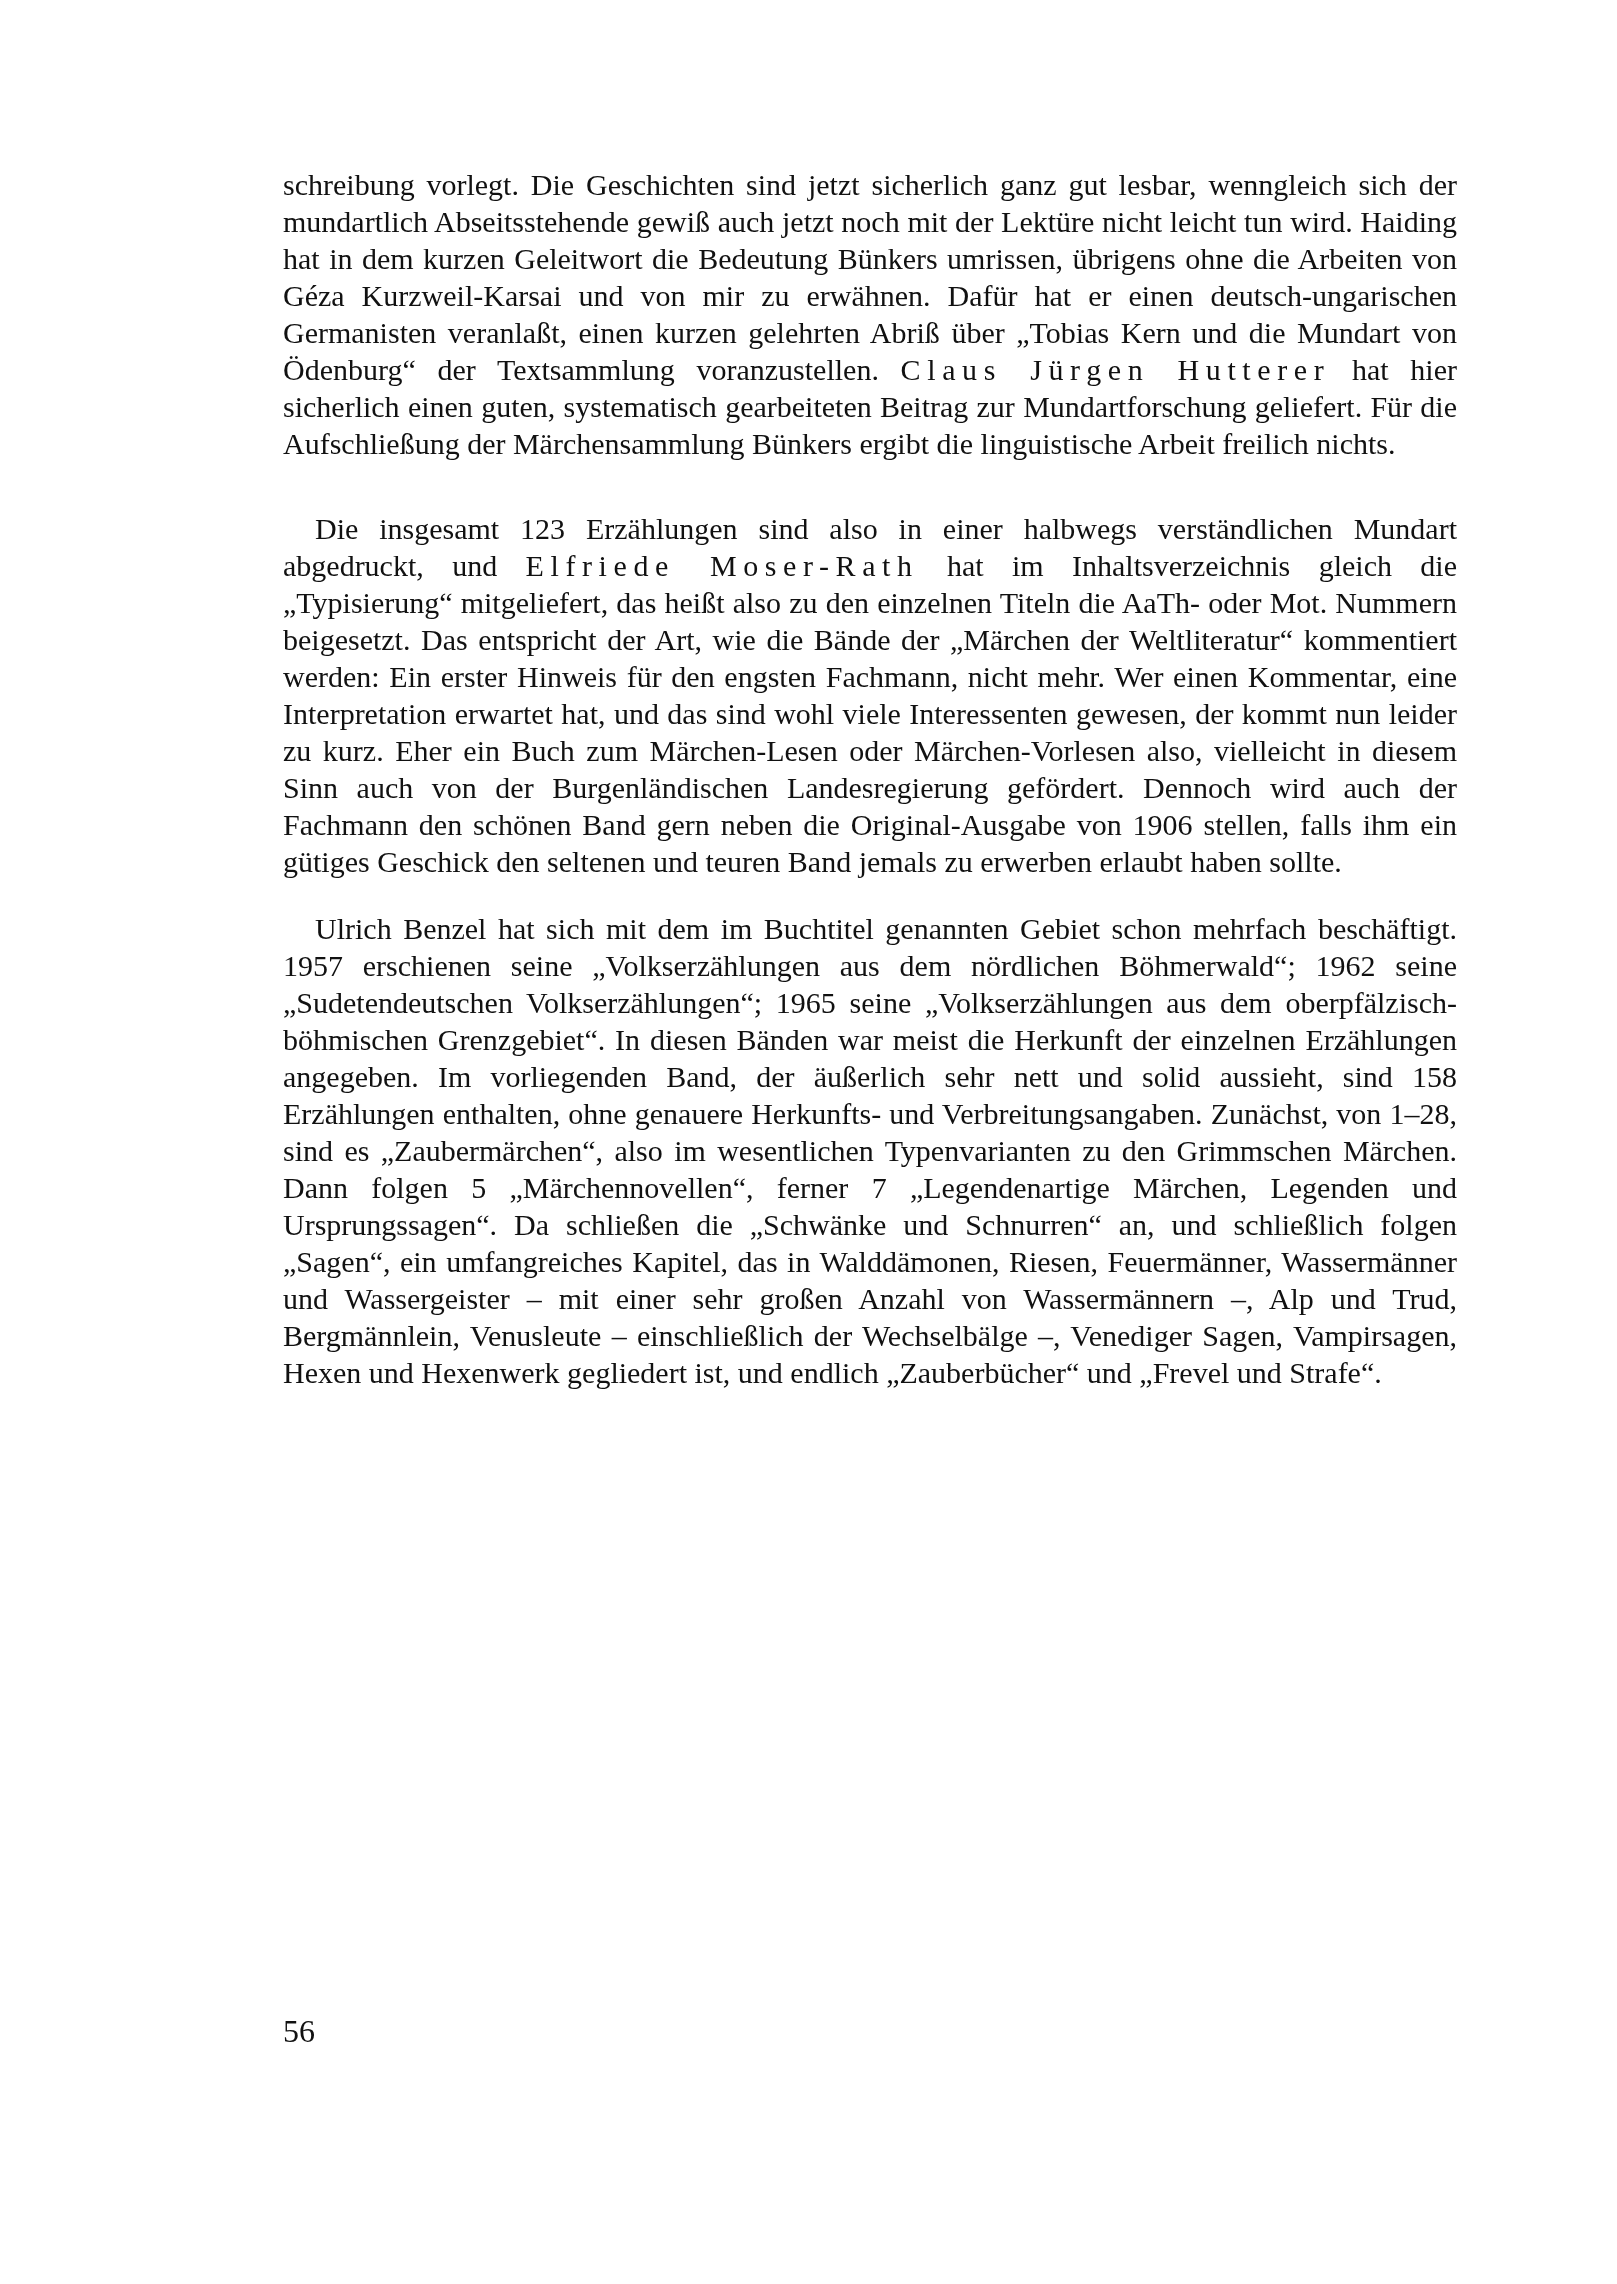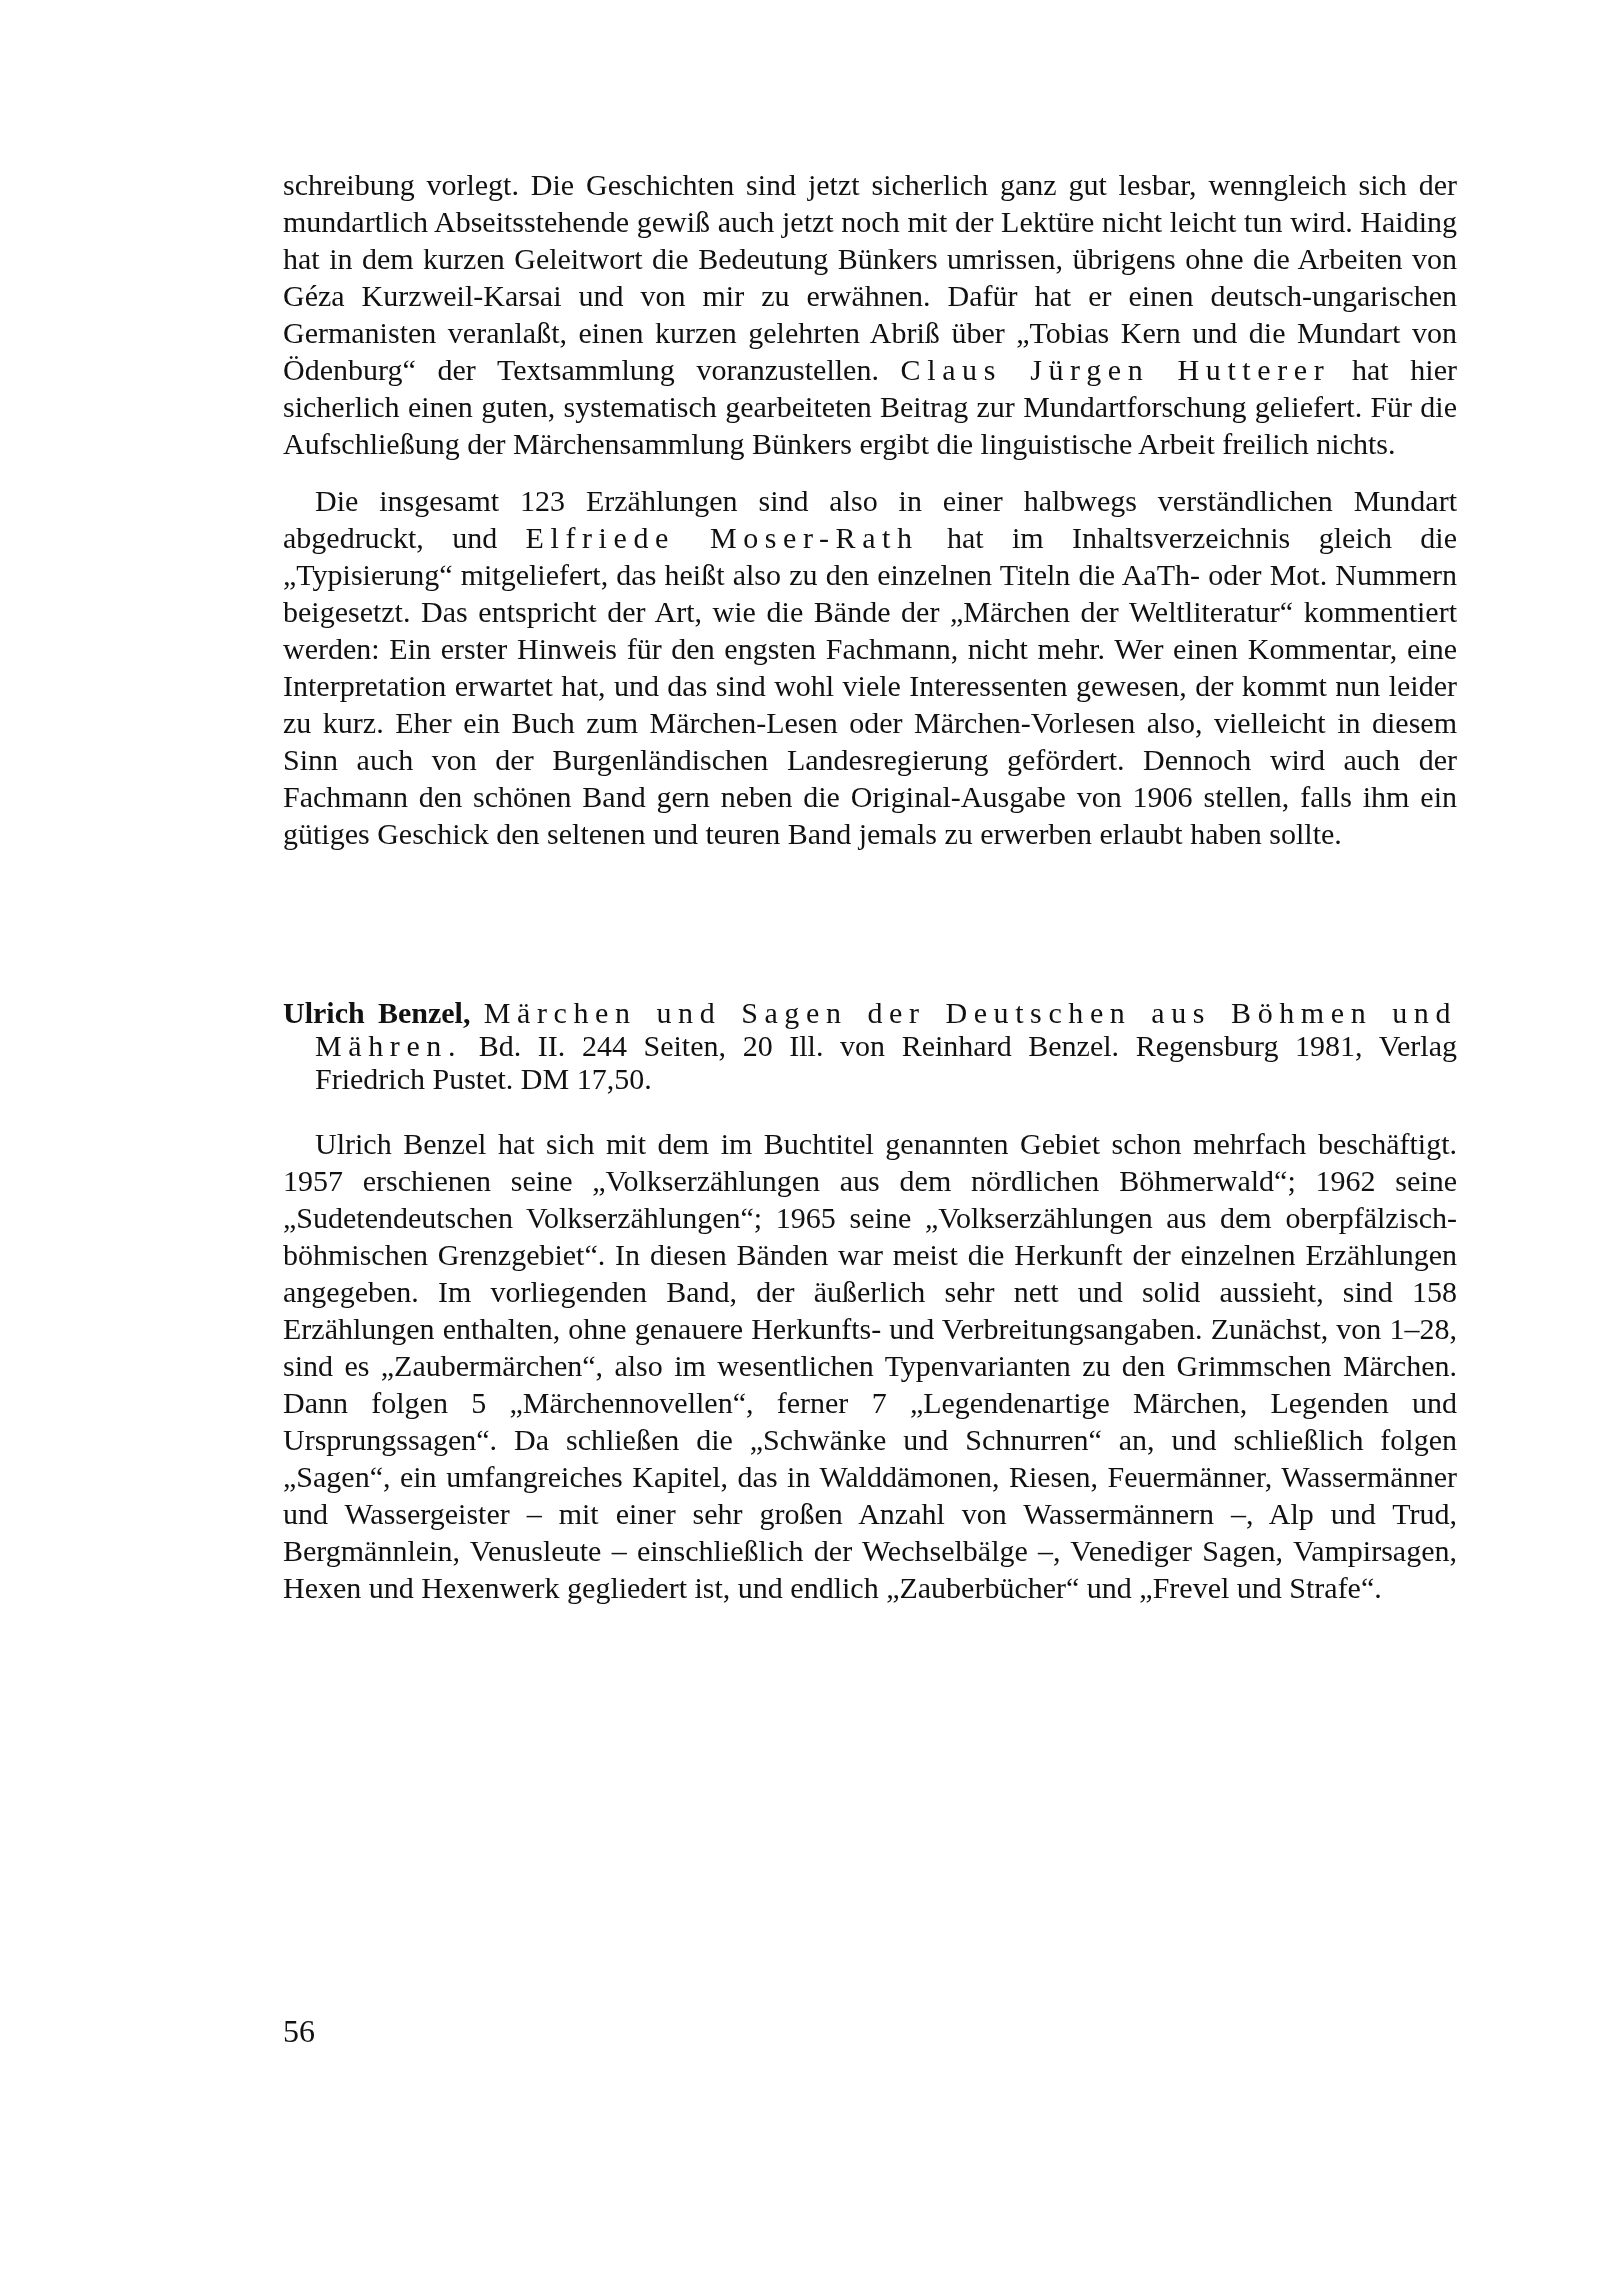--- a/index.html
+++ b/index.html
@@ -26,21 +26,21 @@
       line-height: 37px;
       text-align: justify;
       text-align-last: left;
       margin: 0;
       hyphens: manual;
     }
     .indent { text-indent: 32px; }
     .spaced {
       letter-spacing: 0.22em;
     }
-    .gap-1 { margin-top: 20px; }
+    .gap-1 { margin-top: 48px; }
     .signature {
       font-size: 30px;
       line-height: 33px;
       text-align: right;
       margin-top: 34px;
       margin-right: 1.6px;
     }
     .signature .dagger { margin-left: 11.3px; }
     .review-heading {
       font-size: 30px;
@@ -64,20 +64,19 @@
 </head>
 <body>
 
 <div class="page">
 
   <p class="para"><span>schreibung vorlegt. Die Geschichten sind jetzt sicherlich ganz gut lesbar, wenn­gleich sich der mundartlich Abseitsstehende gewiß auch jetzt noch mit der Lek­türe nicht leicht tun wird. Haiding hat in dem kurzen Geleitwort die Bedeutung Bünkers umrissen, übrigens ohne die Arbeiten von Géza Kurzweil-Karsai und von mir zu erwähnen. Dafür hat er einen deutsch-ungarischen Germanisten veranlaßt, einen kurzen gelehrten Abriß über „Tobias Kern und die Mundart von Öden­burg“ der Textsammlung voranzustellen. </span><span class="spaced">Claus Jürgen Hutterer</span><span> hat hier sicherlich einen guten, systematisch gearbeiteten Beitrag zur Mundartforschung geliefert. Für die Aufschließung der Märchensammlung Bünkers ergibt die lin­guistische Arbeit freilich nichts.</span></p>
 
   <p class="para indent gap-1"><span>Die insgesamt 123 Erzählungen sind also in einer halbwegs verständlichen Mundart abgedruckt, und </span><span class="spaced">Elfriede Moser-Rath</span><span> hat im Inhaltsverzeichnis gleich die „Typisierung“ mitgeliefert, das heißt also zu den einzelnen Titeln die AaTh- oder Mot. Nummern beigesetzt. Das entspricht der Art, wie die Bände der „Märchen der Weltliteratur“ kommentiert werden: Ein erster Hinweis für den engsten Fachmann, nicht mehr. Wer einen Kommentar, eine Interpretation erwar­tet hat, und das sind wohl viele Interessenten gewesen, der kommt nun leider zu kurz. Eher ein Buch zum Märchen-Lesen oder Märchen-Vorlesen also, vielleicht in diesem Sinn auch von der Burgenländischen Landesregierung gefördert. Den­noch wird auch der Fachmann den schönen Band gern neben die Original-Aus­gabe von 1906 stellen, falls ihm ein gütiges Geschick den seltenen und teuren Band jemals zu erwerben erlaubt haben sollte.</span></p>
 
 
-  <div class="review-heading"><span class="author">Ulrich Benzel,</span> <span class="spaced">Märchen und Sagen der Deutschen aus Böhmen und Mähren.</span><span> Bd. II. 244 Seiten, 20 Ill. von Reinhard Benzel. Regensburg 1981, Verlag Friedrich Pustet. DM 17,50.</span></div>
 
   <p class="para indent gap-2">Ulrich Benzel hat sich mit dem im Buchtitel genannten Gebiet schon mehrfach beschäftigt. 1957 erschienen seine „Volkserzählungen aus dem nördlichen Böh­merwald“; 1962 seine „Sudetendeutschen Volkserzählungen“; 1965 seine „Volkserzählungen aus dem oberpfälzisch-böhmischen Grenzgebiet“. In diesen Bänden war meist die Herkunft der einzelnen Erzählungen angegeben. Im vor­liegenden Band, der äußerlich sehr nett und solid aussieht, sind 158 Erzählungen enthalten, ohne genauere Herkunfts- und Verbreitungsangaben. Zunächst, von 1–28, sind es „Zaubermärchen“, also im wesentlichen Typenvarianten zu den Grimmschen Märchen. Dann folgen 5 „Märchennovellen“, ferner 7 „Legenden­artige Märchen, Legenden und Ursprungssagen“. Da schließen die „Schwänke und Schnurren“ an, und schließlich folgen „Sagen“, ein umfangreiches Kapitel, das in Walddämonen, Riesen, Feuermänner, Wassermänner und Wassergeister – mit einer sehr großen Anzahl von Wassermännern –, Alp und Trud, Bergmänn­lein, Venusleute – einschließlich der Wechselbälge –, Venediger Sagen, Vampir­sagen, Hexen und Hexenwerk gegliedert ist, und endlich „Zauberbücher“ und „Frevel und Strafe“.</p>
 
 </div>
 
 <div class="page-number">56</div>
 
 
 </body></html>

